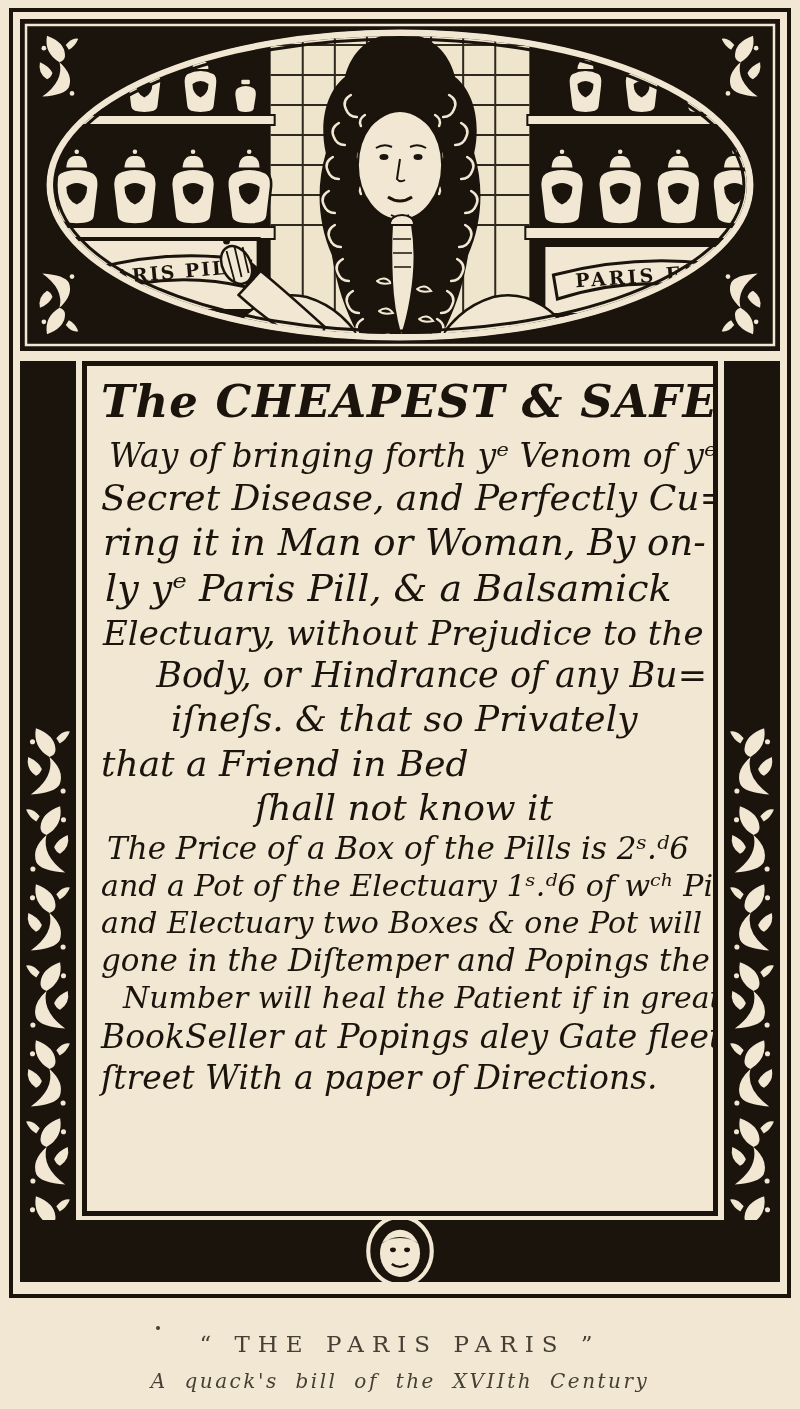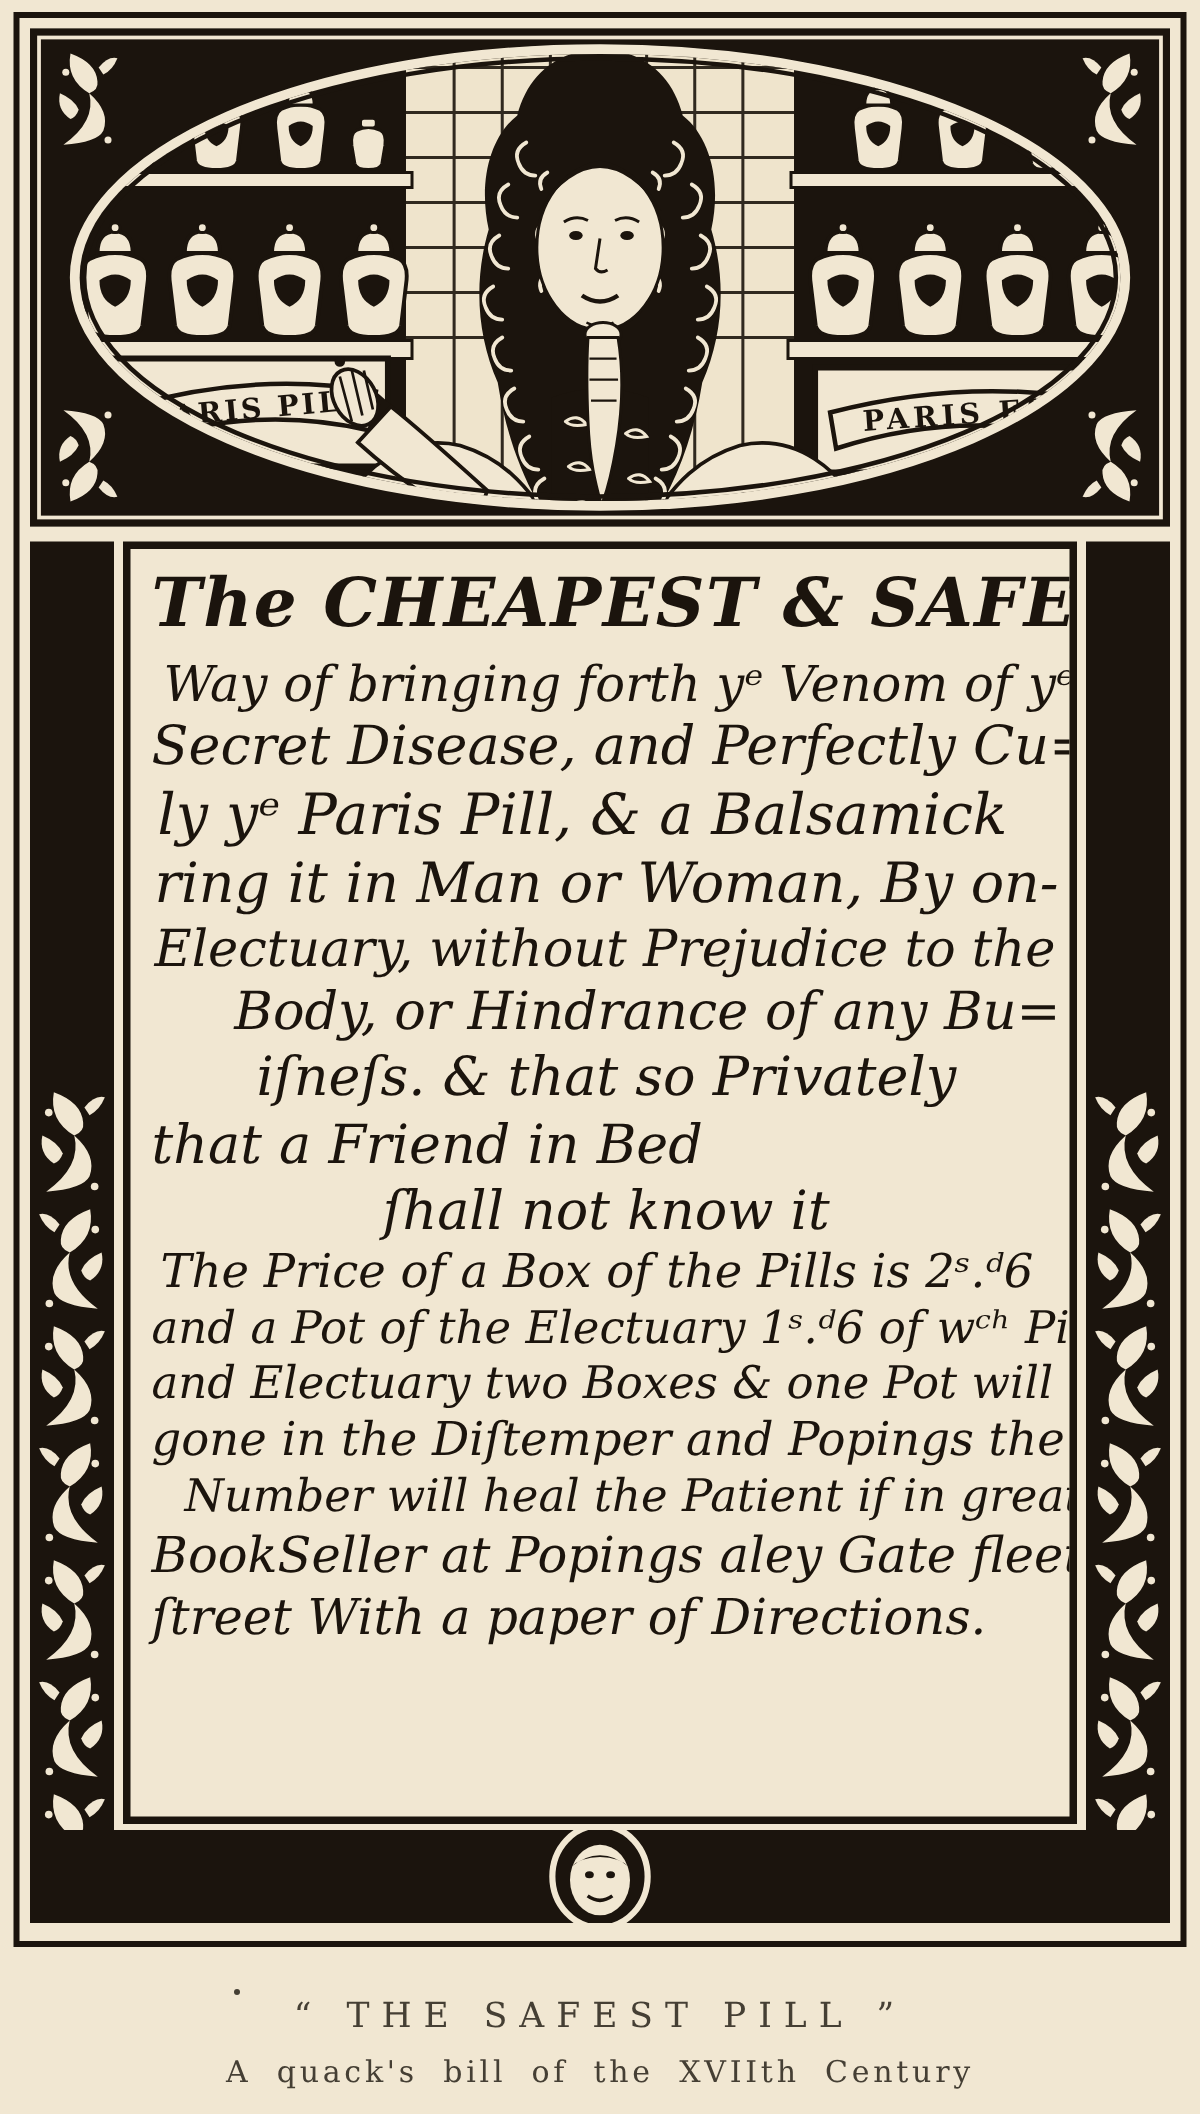--- a/index.html
+++ b/index.html
@@ -55,21 +55,21 @@
   .l11{font-size:30px;}
   .l12{font-size:31px;}
   .l13{font-size:31px;}
   .l14{font-size:30px;padding-left:22px;}
   .l15{font-size:34px;}
   .l16{font-size:33px;}
   .l17{font-size:33px;}
 
   .caption{position:absolute;left:0;width:100%;text-align:center;}
   .caption-title{top:1331px;font-size:23px;letter-spacing:8px;color:var(--caption_ink);}
-  .caption-sub{top:1369px;font-size:20px;letter-spacing:2.5px;word-spacing:8px;color:var(--caption_ink);text-align:center;}
+  .caption-sub{top:1369px;font-size:20px;font-style:italic;letter-spacing:2.5px;word-spacing:8px;color:var(--caption_ink);text-align:center;}
   .speck{position:absolute;left:156px;top:1326px;width:4px;height:4px;border-radius:50%;background:var(--caption_ink);}
 </style>
 </head>
 <body>
 
 <svg width="0" height="0" style="position:absolute" aria-hidden="true">
   <defs>
     <symbol id="acanthus" viewBox="0 0 56 88">
       <path class="f-paper" d="M8 84 Q36 64 30 40 Q48 56 42 72 Q37 82 8 84 Z"></path>
       <path class="f-paper" d="M30 40 Q10 28 14 6 Q36 14 37 30 Q38 37 30 40 Z"></path>
@@ -296,33 +296,33 @@
           <ellipse class="f-ink" cx="329" cy="30" rx="2.5" ry="2"></ellipse>
           <path class="f-none s-ink" stroke-width="2" d="M316 42 Q323 47 330 42"></path>
         </g>
       </svg>
     </div>
 
     <div class="textbox">
       <div class="bill-title">The CHEAPEST &amp; SAFEST</div>
       <div class="bl l0">Way of bringing forth yᵉ Venom of yᵉ</div>
       <div class="bl l1">Secret Disease, and Perfectly Cu=</div>
+      <div class="bl l2">ring it in Man or Woman, By on-</div>
       <div class="bl l3">ly yᵉ Paris Pill, &amp; a Balsamick</div>
-      <div class="bl l2">ring it in Man or Woman, By on-</div>
       <div class="bl l4">Electuary, without Prejudice to the</div>
       <div class="bl l5">Body, or Hindrance of any Bu=</div>
       <div class="bl l6">iſneſs. &amp; that so Privately</div>
       <div class="bl l7">that a Friend in Bed</div>
       <div class="bl l8">ſhall not know it</div>
       <div class="bl l9">The Price of a Box of the Pills is 2ˢ.ᵈ6</div>
       <div class="bl l10">and a Pot of the Electuary 1ˢ.ᵈ6 of wᶜʰ Pills</div>
       <div class="bl l11">and Electuary two Boxes &amp; one Pot will</div>
       <div class="bl l13">gone in the Diſtemper and Popings the</div>
       <div class="bl l14">Number will heal the Patient if in great</div>
       <div class="bl l16">BookSeller at Popings aley Gate fleet</div>
       <div class="bl l17">ſtreet With a paper of Directions.</div>
     </div>
   </div>
 </div>
 
-<div class="caption caption-title">“ THE SAFEST PILL ”</div>
+<div class="caption caption-title">“ THE PARIS PARIS ”</div>
 <div class="caption caption-sub">A quack's bill of the XVIIth Century</div>
 <div class="speck"></div>
 
 </body></html>

